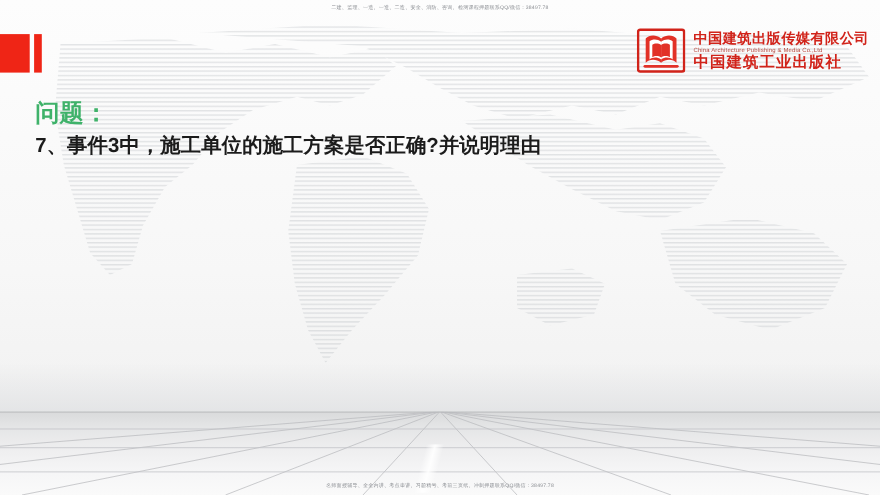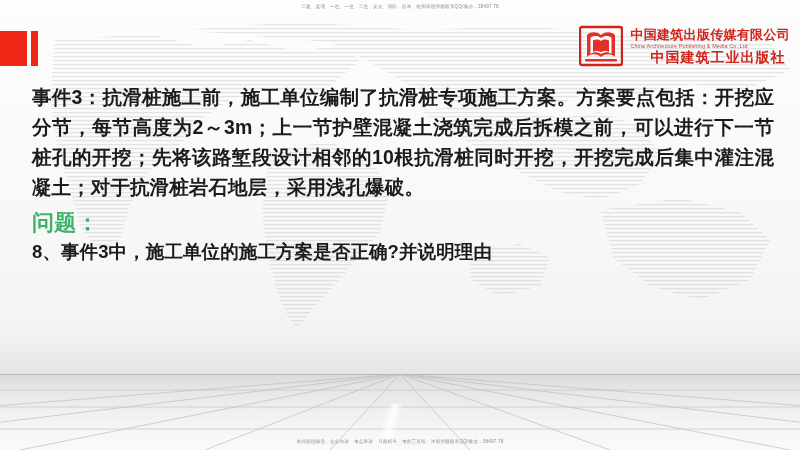--- a/index.html
+++ b/index.html
@@ -67,21 +67,21 @@
     font-size:13px;line-height:15px;color:#d1231a;font-weight:bold;
     letter-spacing:.3px;white-space:nowrap;
   }
   .logo-en{
     font-size:5.4px;line-height:8px;color:#b6483f;letter-spacing:.15px;
     white-space:nowrap;
   }
   .logo-cn2{
     font-size:14px;line-height:16px;color:#d1231a;font-weight:bold;
     font-family:"Liberation Serif","DejaVu Serif",serif;
-    letter-spacing:1px;white-space:nowrap;margin-left:20px;
+    letter-spacing:1px;white-space:nowrap;
   }
 
   
   .content{
     position:absolute;left:32px;top:82px;width:742px;
   }
   .para{
     font-size:19.5px;line-height:30px;color:#1b1b1b;
     letter-spacing:.1px;text-align:justify;margin:0;
     font-family:"Liberation Sans","DejaVu Sans",sans-serif;
@@ -157,23 +157,22 @@
       </svg>
     </div>
     <div class="logo-text">
       <div class="logo-cn1">中国建筑出版传媒有限公司</div>
       <div class="logo-en">China Architecture Publishing &amp; Media Co.,Ltd</div>
       <div class="logo-cn2">中国建筑工业出版社</div>
     </div>
   </div>
 
   <div class="content">
-    <p class="para">事件3：抗滑桩施工前，施工单位编制了抗滑桩专项施工方案。方案要点包括：开挖应分节，每节高度为2～3m；上一节护壁混凝土浇筑完成后拆模之前，可以进行下一节桩孔的开挖；先将该路堑段设计相邻的10根抗滑桩同时开挖，开挖完成后集中灌注混凝土；对于抗滑桩岩石地层，采用浅孔爆破。</p>
     <p class="question-label">问题：</p>
-    <p class="question-item">8、事件3中，施工单位的施工方案是否正确?并说明理由</p>
+    <p class="question-item">7、事件3中，施工单位的施工方案是否正确?并说明理由</p>
   </div>
 
   <div class="wall-shadow"></div>
 
   <div class="floor">
     <div class="floor-topline"></div>
     <svg viewBox="0 0 800 76" preserveAspectRatio="none" aria-hidden="true">
       <g stroke="#b9bbbe" stroke-width="0.8" fill="none" opacity="0.85">
         <line x1="400" y1="0" x2="-560" y2="76"></line>
         <line x1="400" y1="0" x2="-230" y2="76"></line>

